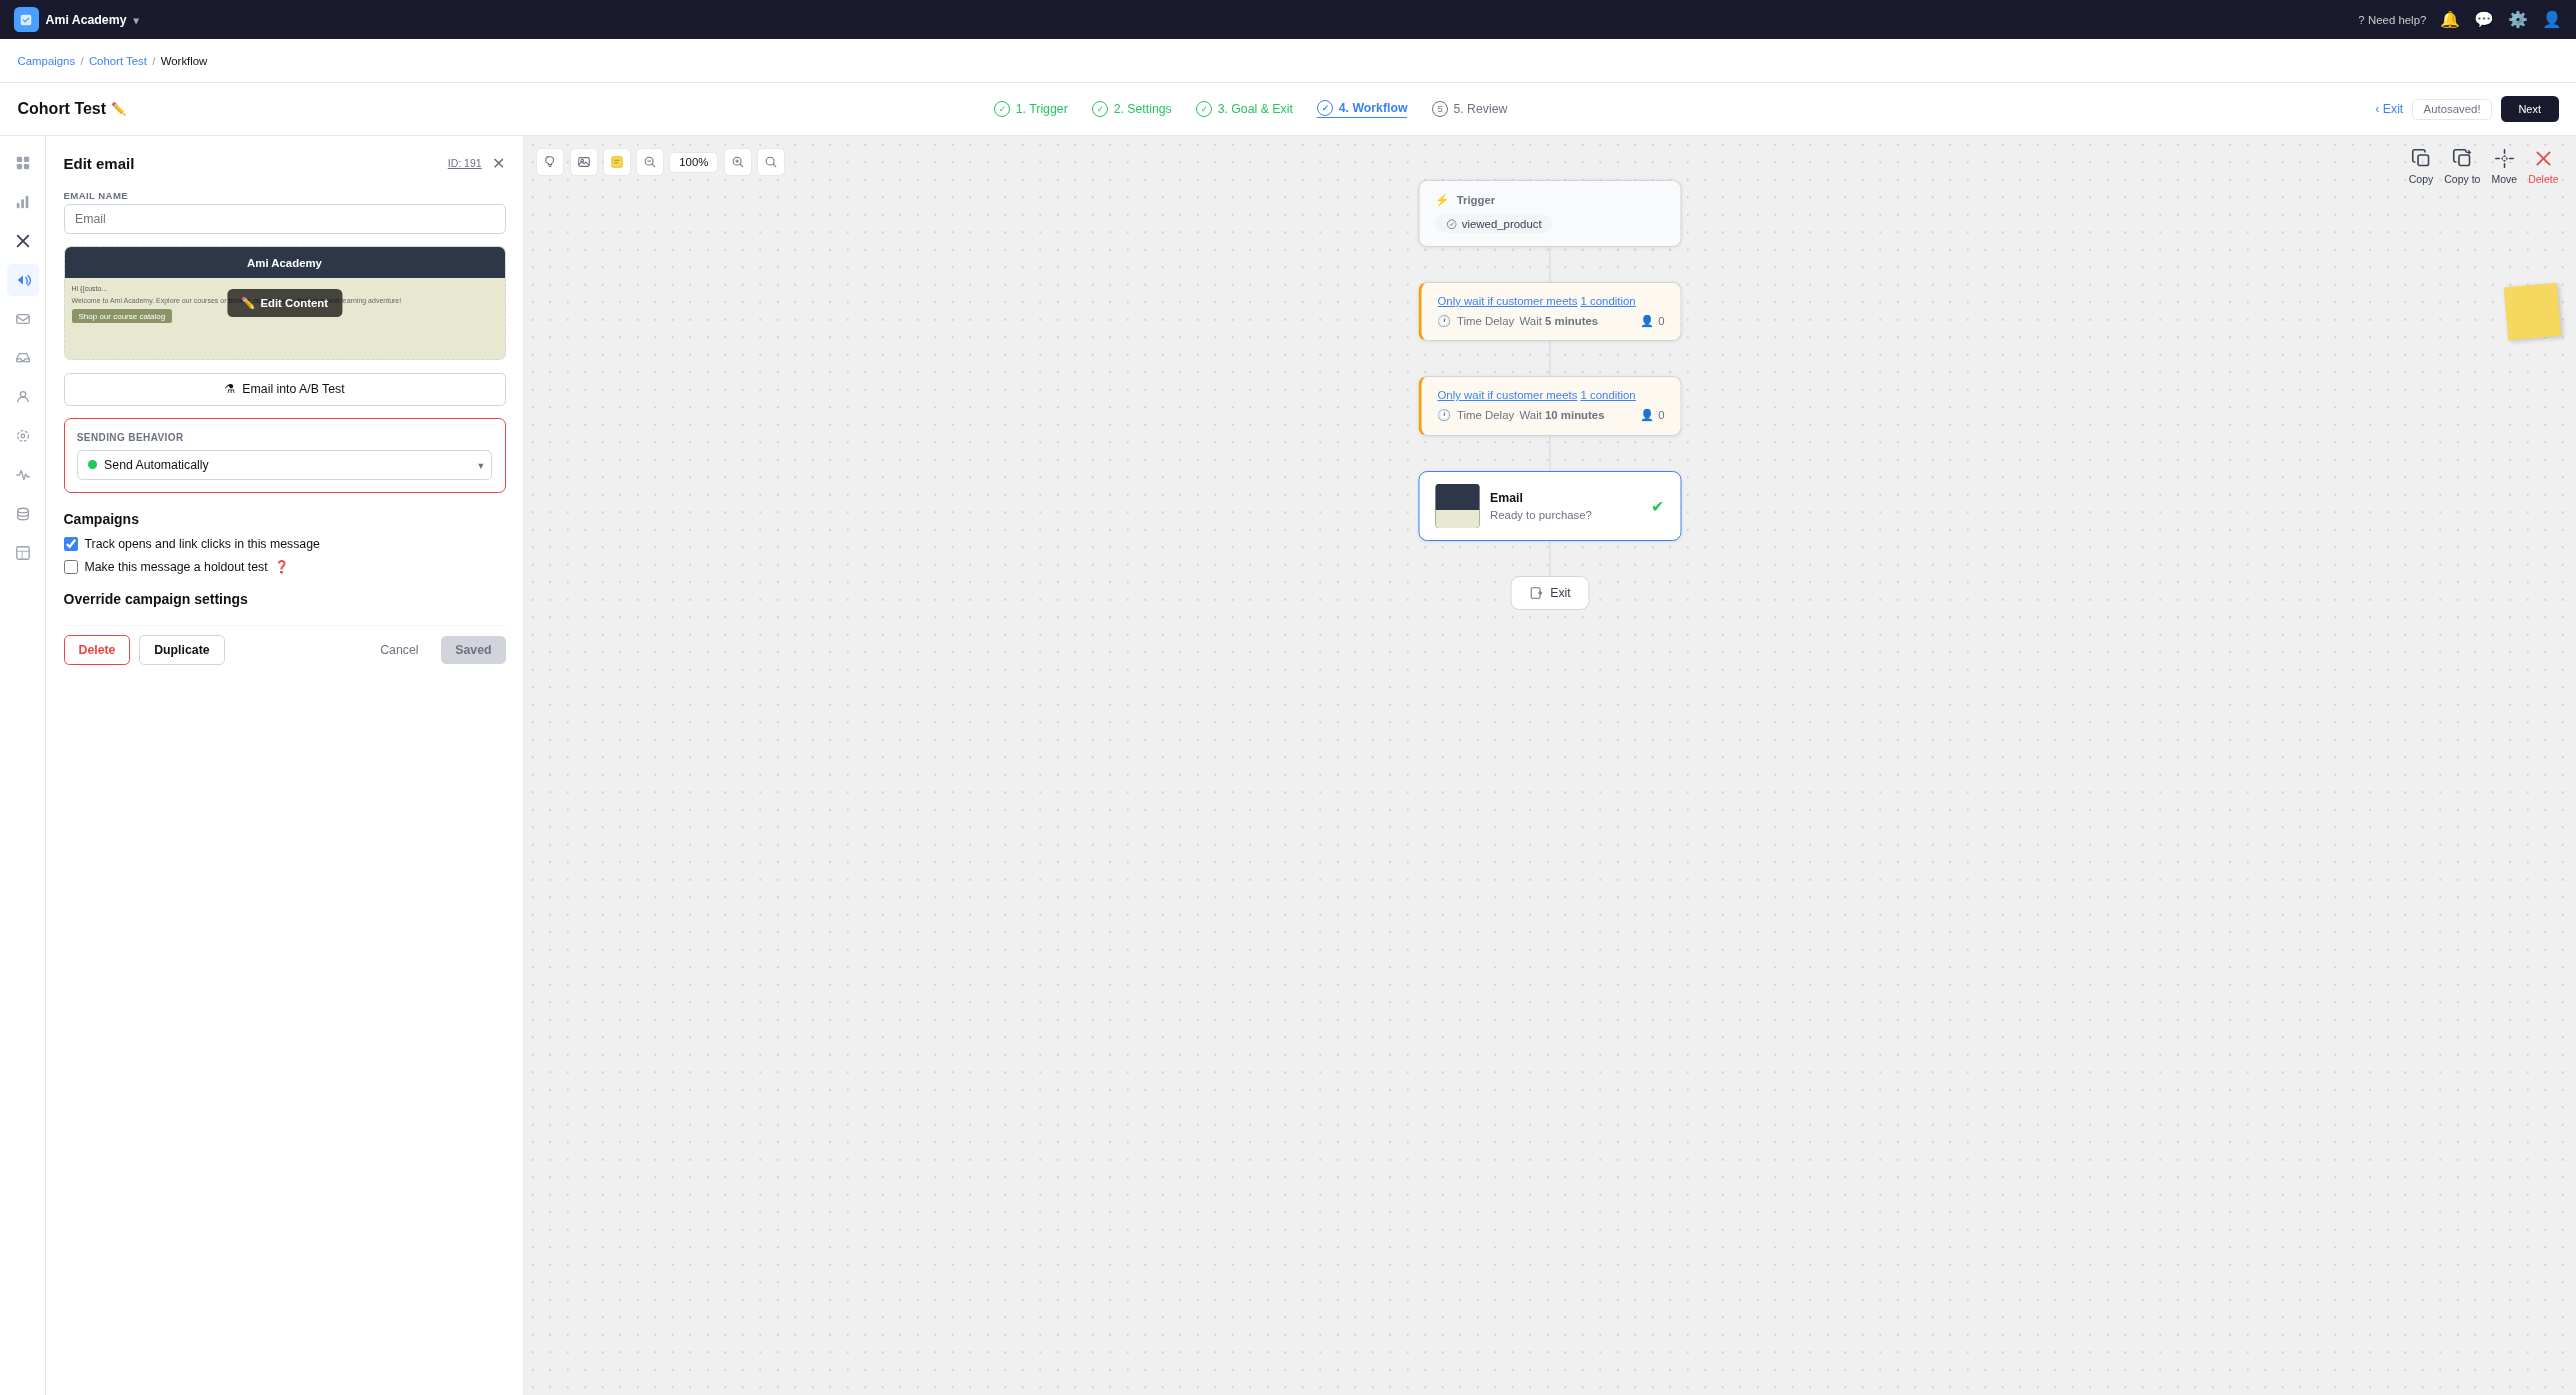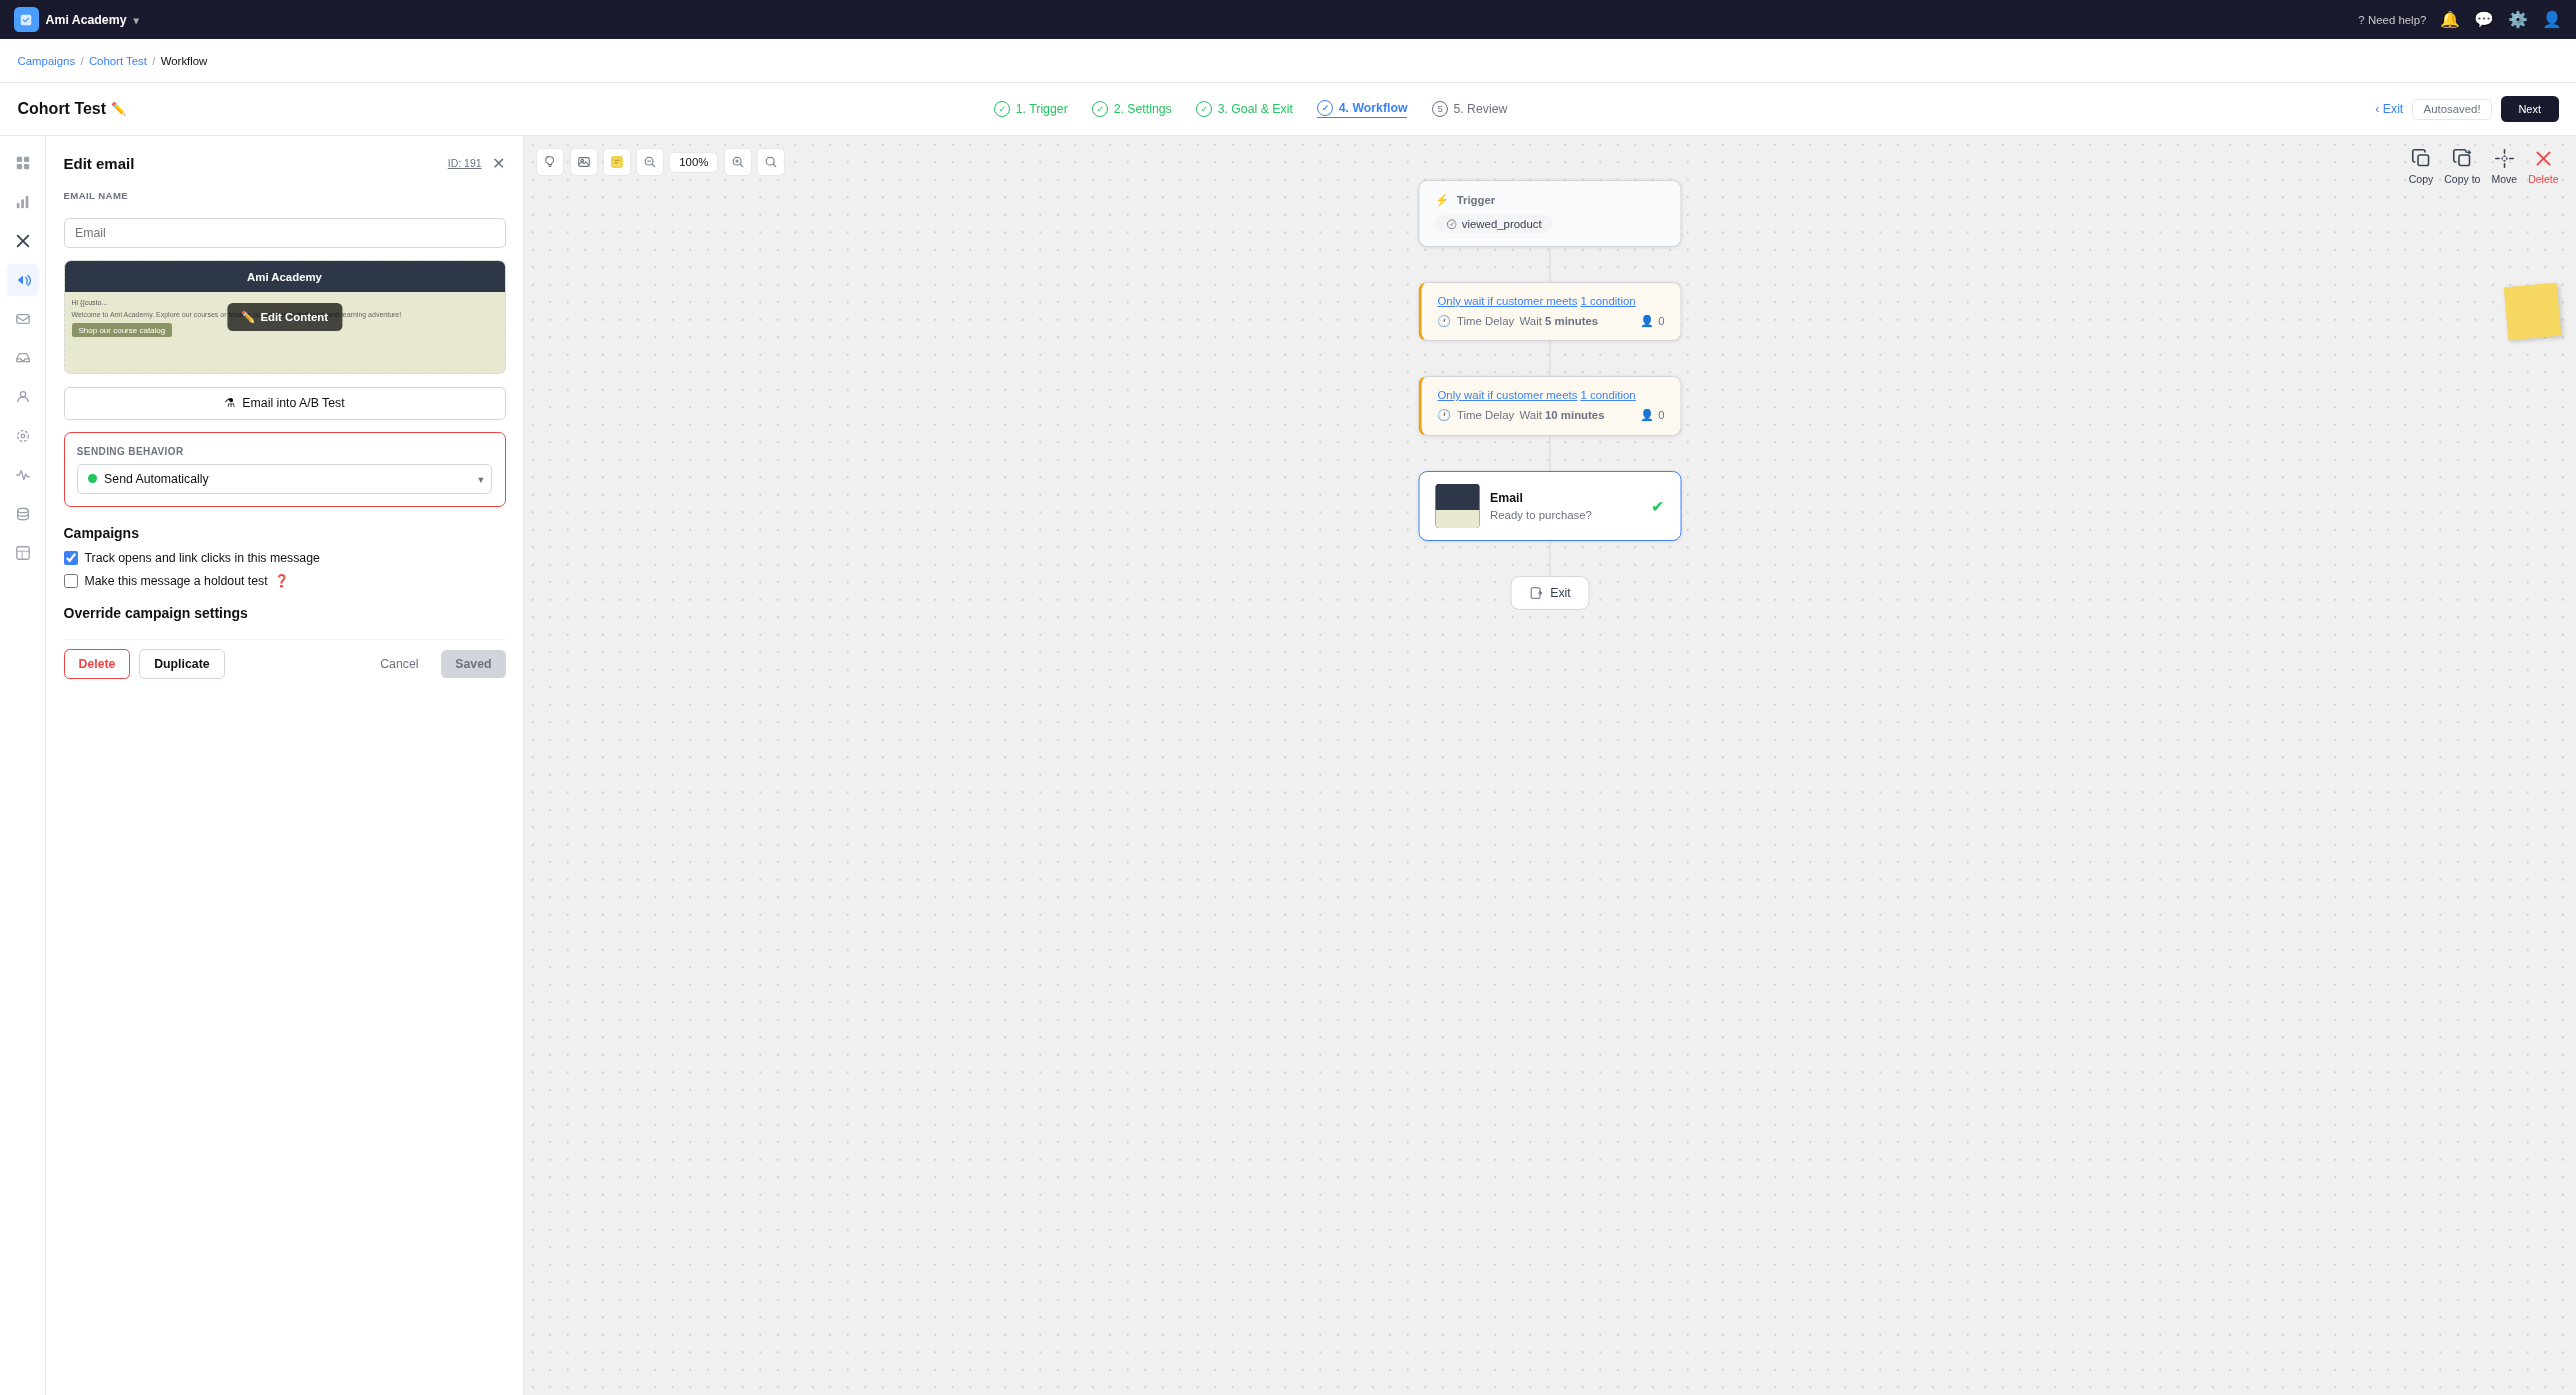--- a/index.html
+++ b/index.html
@@ -58,21 +58,21 @@
     
     .edit-panel {
       width: 478px; background: white; border-right: 0.9px solid #e5e7eb;
       overflow-y: auto; padding: 17.5px;
     }
     .panel-header { display: flex; align-items: center; justify-content: space-between; margin-bottom: 17.5px; }
     .panel-title { font-size: 15px; font-weight: 600; color: #111; }
     .panel-id { font-size: 10.5px; color: #6b7280; text-decoration: underline; cursor: pointer; }
     .close-btn { cursor: pointer; color: #6b7280; font-size: 16px; }
 
-    .field-label { font-size: 9.6px; font-weight: 600; color: #6b7280; text-transform: uppercase; letter-spacing: 0.4px; margin-bottom: 17px; }
+    .field-label { font-size: 9.6px; font-weight: 600; color: #6b7280; text-transform: uppercase; letter-spacing: 0.4px; margin-bottom: 3px; }
     .text-input { width: 100%; border: 0.9px solid #d1d5db; border-radius: 5.3px; padding: 7px 10.5px; font-size: 12.3px; color: #111; outline: none; }
 
     
     .email-preview {
       border: 1.8px dashed #d1d5db; border-radius: 7px; height: 114px;
       overflow: hidden; position: relative; margin: 12.3px 0; cursor: pointer;
       background: #e8e8d0;
     }
     .email-preview-header { background: #2d3748; height: 31px; display: flex; align-items: center; justify-content: center; color: white; font-size: 11.4px; font-weight: 600; }
     .email-preview-body { padding: 7px; font-size: 8px; color: #555; background: #e8e8d0; }

